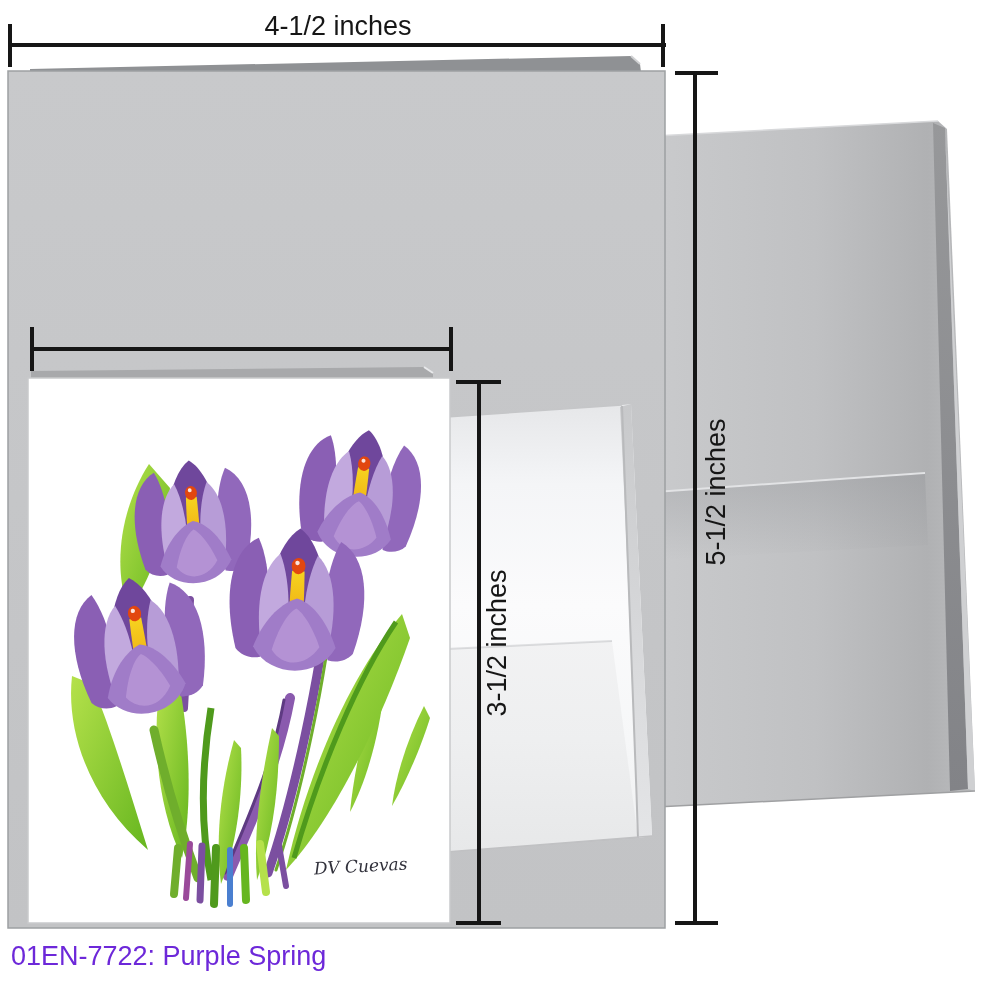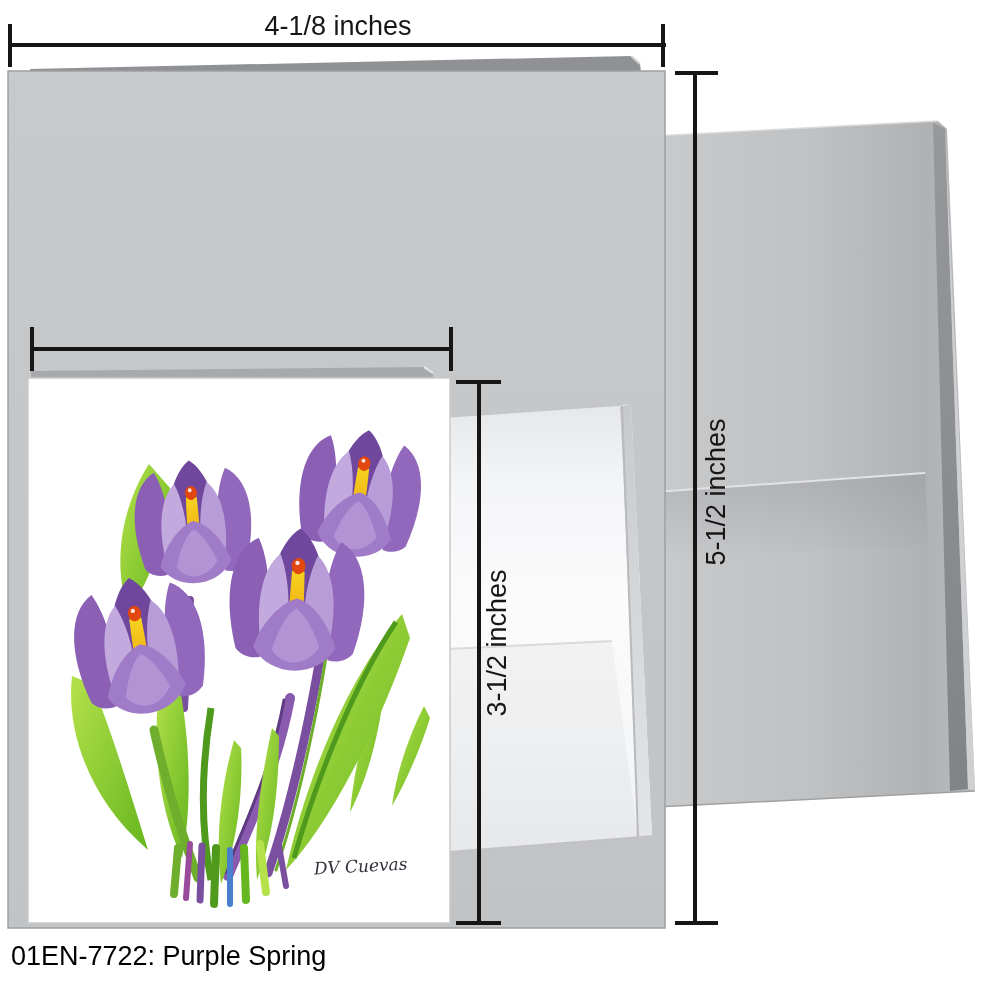--- a/index.html
+++ b/index.html
@@ -2,21 +2,21 @@
 <html><head>
 <meta charset="utf-8">
 <style>
   html,body{margin:0;padding:0;background:#ffffff;}
   .stage{position:relative;width:984px;height:984px;background:#ffffff;overflow:hidden;
          font-family:"Liberation Sans",sans-serif;}
   svg.scene{position:absolute;left:0;top:0;width:984px;height:984px;}
   .dim-label{position:absolute;font-size:27px;color:#161616;white-space:nowrap;
              transform:translate(-50%,-50%);line-height:1;}
   .dim-label.vertical{transform:translate(-50%,-50%) rotate(-90deg);}
-  .caption{position:absolute;left:11px;top:941px;font-size:27px;color:#000000;white-space:nowrap;line-height:1.15;}
+  .caption{position:absolute;left:11px;top:941px;font-size:27px;color:#6d28d9;white-space:nowrap;line-height:1.15;}
 </style>
 </head>
 <body>
 
 <div class="stage">
 
   <svg class="scene" viewBox="0 0 984 984" shape-rendering="geometricPrecision">
     <defs>
       <linearGradient id="gradEnvL" x1="0" y1="0" x2="1" y2="0">
         <stop offset="0" stop-color="#c9cacc"></stop>
@@ -158,18 +158,18 @@
       <rect x="477" y="381" width="4" height="544" fill="#161616"></rect>
       <rect x="456" y="380" width="45" height="4" fill="#161616"></rect>
       <rect x="456" y="921" width="45" height="4" fill="#161616"></rect>
 
       <rect x="693" y="72" width="4" height="853" fill="#161616"></rect>
       <rect x="675" y="71" width="43" height="4" fill="#161616"></rect>
       <rect x="675" y="921" width="43" height="4" fill="#161616"></rect>
     </g>
   </svg>
 
-  <div class="dim-label" style="left:338px;top:26px;">4-1/8 inches</div>
+  <div class="dim-label" style="left:338px;top:26px;">4-1/2 inches</div>
   <div class="dim-label vertical" style="left:497px;top:643px;">3-1/2 inches</div>
   <div class="dim-label vertical" style="left:716px;top:492px;">5-1/2 inches</div>
 
   <div class="caption">01EN-7722: Purple Spring</div>
 </div>
 
 </body></html>

